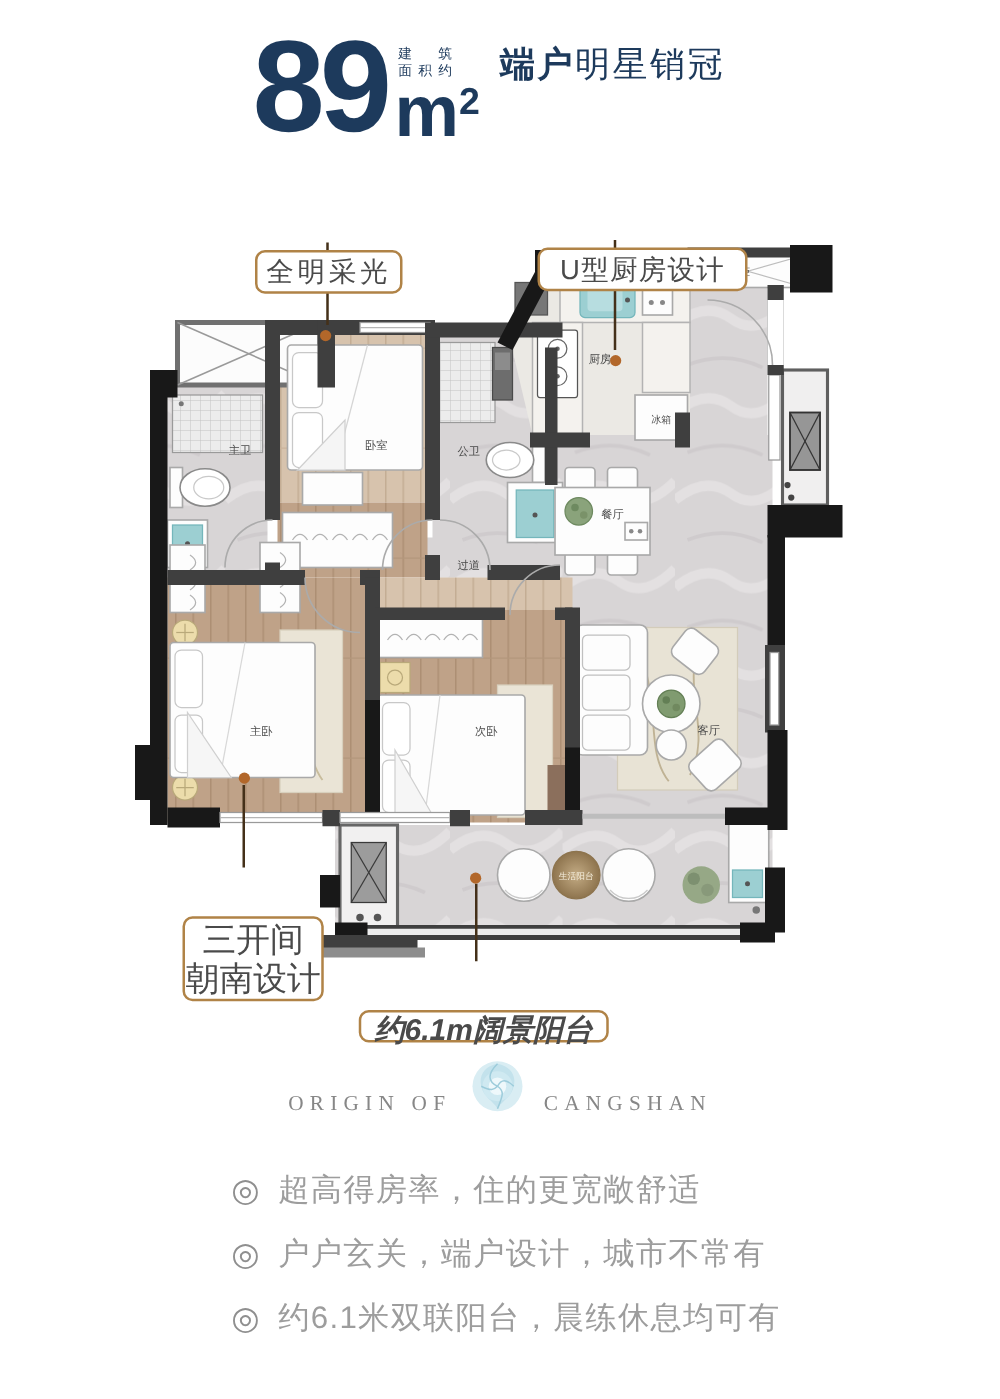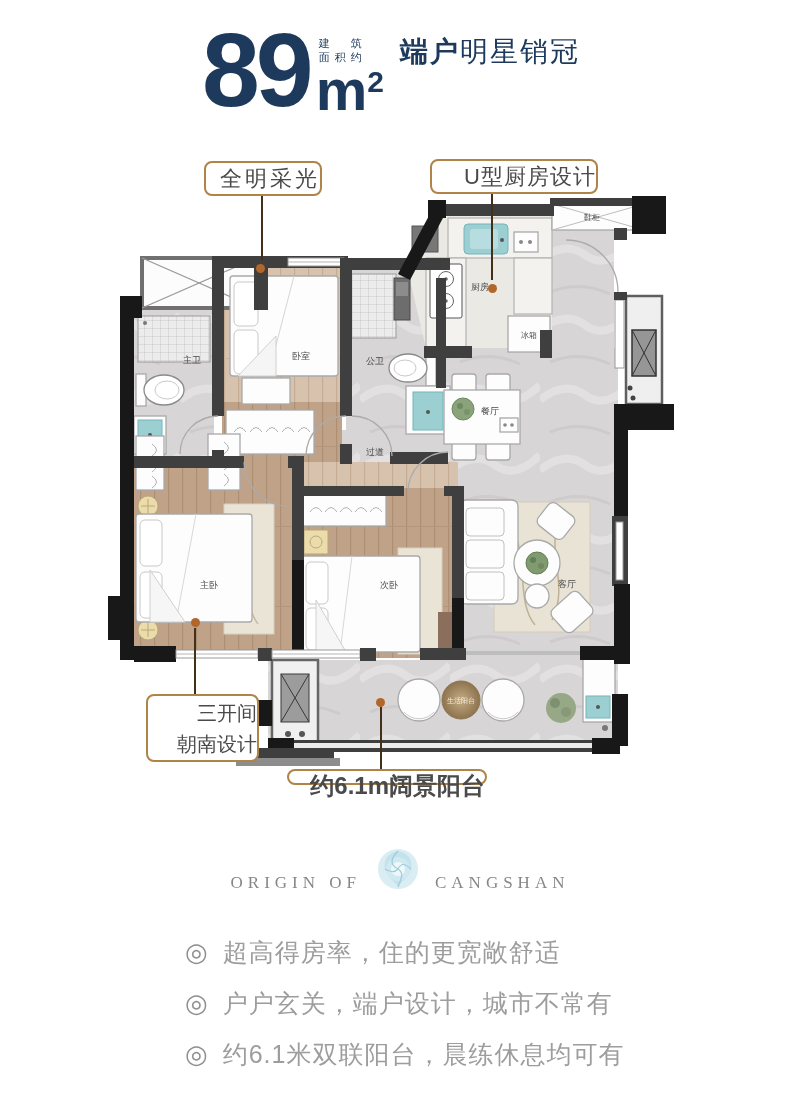--- a/index.html
+++ b/index.html
@@ -14,25 +14,25 @@
   .area-lbl .l2{letter-spacing:5px;line-height:1.25;white-space:nowrap;}
   .area-unit{font-size:58px;font-weight:600;line-height:0.72;}
   .area-unit sup{font-size:30px;vertical-align:18px;font-weight:600;}
   .slogan{position:absolute;left:400px;top:33px;color:#1d3a5c;}
   .s1{font-size:28px;letter-spacing:2px;white-space:nowrap;}
   .s1 .bold{font-weight:800;}
   .s1 .rest{font-weight:500;}
   .s2{font-size:33px;font-weight:400;letter-spacing:20px;margin-top:7px;white-space:nowrap;}
   
   .co{position:absolute;border:2px solid #b08347;border-radius:8px;background:#fff;
-      color:#4a4a4a;text-align:right;z-index:5;box-sizing:border-box;}
+      color:#4a4a4a;text-align:center;z-index:5;box-sizing:border-box;margin-top:39px;}
   .co-daylight{left:204px;top:161px;width:118px;height:35px;line-height:31px;font-size:22px;letter-spacing:3px;}
   .co-kitchen{left:430px;top:159px;width:168px;height:35px;line-height:31px;font-size:22px;letter-spacing:1px;}
-  .co-south{left:146px;top:694px;width:113px;height:68px;font-size:20px;line-height:31px;padding-top:2px;}
-  .co-balcony{left:287px;top:769px;width:200px;height:16px;line-height:30px;font-size:24px;font-weight:700;}
+  .co-south{left:146px;top:694px;width:113px;height:68px;font-size:27px;line-height:31px;padding-top:2px;}
+  .co-balcony{left:287px;top:769px;width:200px;height:26px;line-height:30px;font-size:24px;font-weight:700;font-style:italic;}
   .co-note{position:absolute;left:287px;top:806px;width:200px;text-align:center;font-size:13px;
            color:#6a6a6a;letter-spacing:1px;z-index:5;}
   .lead{position:absolute;width:2px;background:#443019;z-index:4;}
   .dot{position:absolute;width:9px;height:9px;border-radius:50%;background:#b2672a;z-index:4;}
   
   .plan{position:absolute;left:100px;top:195px;z-index:1;}
   .wG{fill:#3f3f3f;} .wB{fill:#181818;}
   .fu{fill:#fdfdfd;stroke:#a9a9a9;stroke-width:1.3;}
   .cnt{fill:#f4f2ee;stroke:#b3b3b3;stroke-width:1.2;}
   .teal{fill:#9ccfd2;stroke:#74b6bb;stroke-width:1;}

